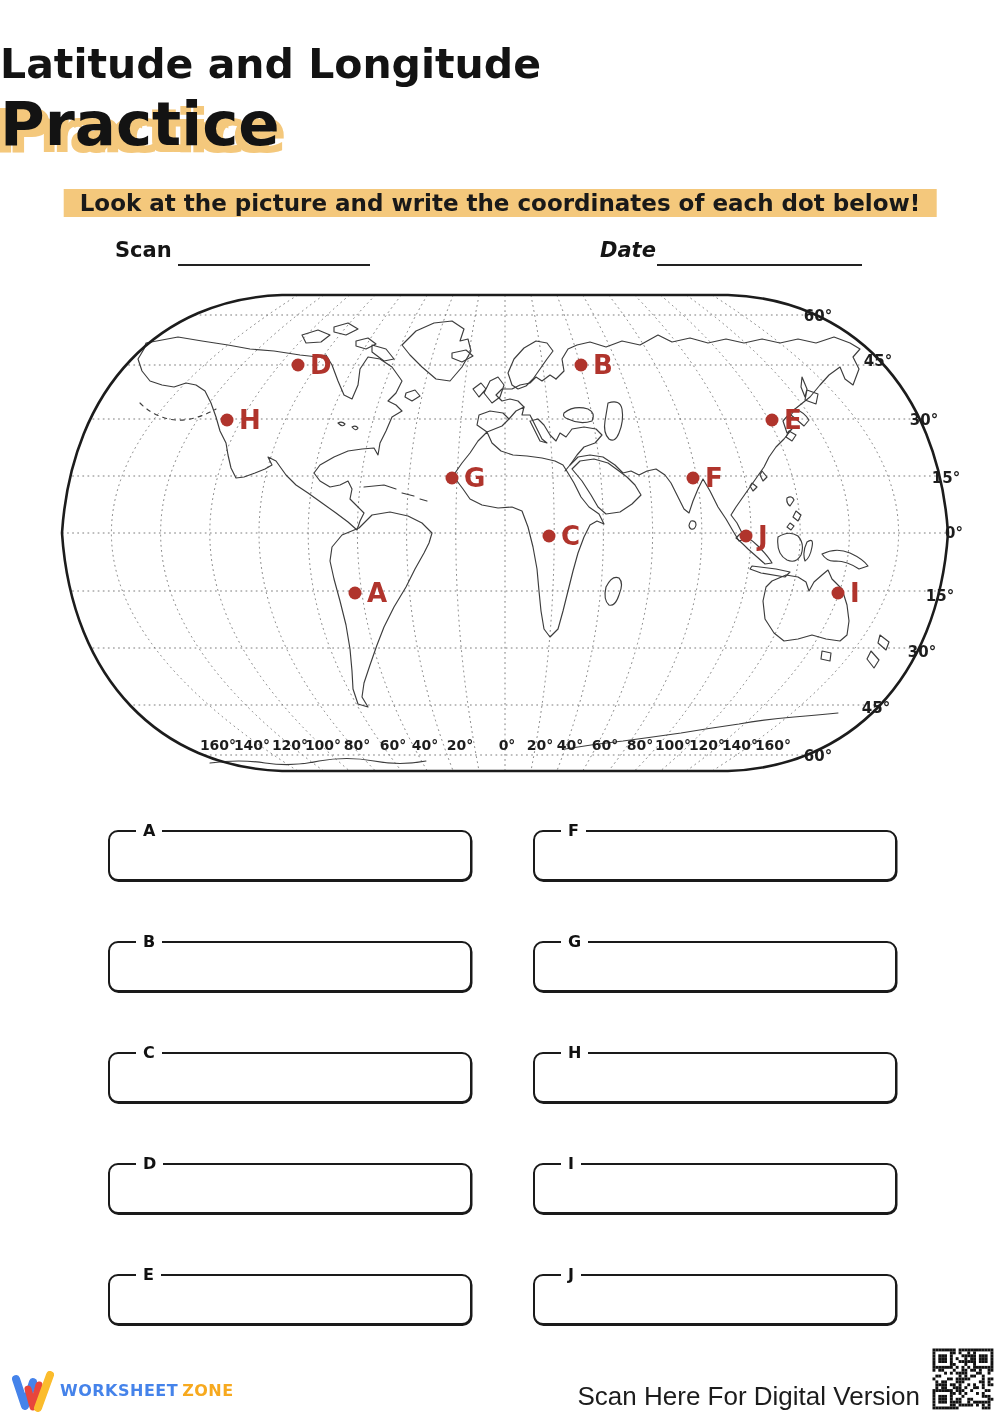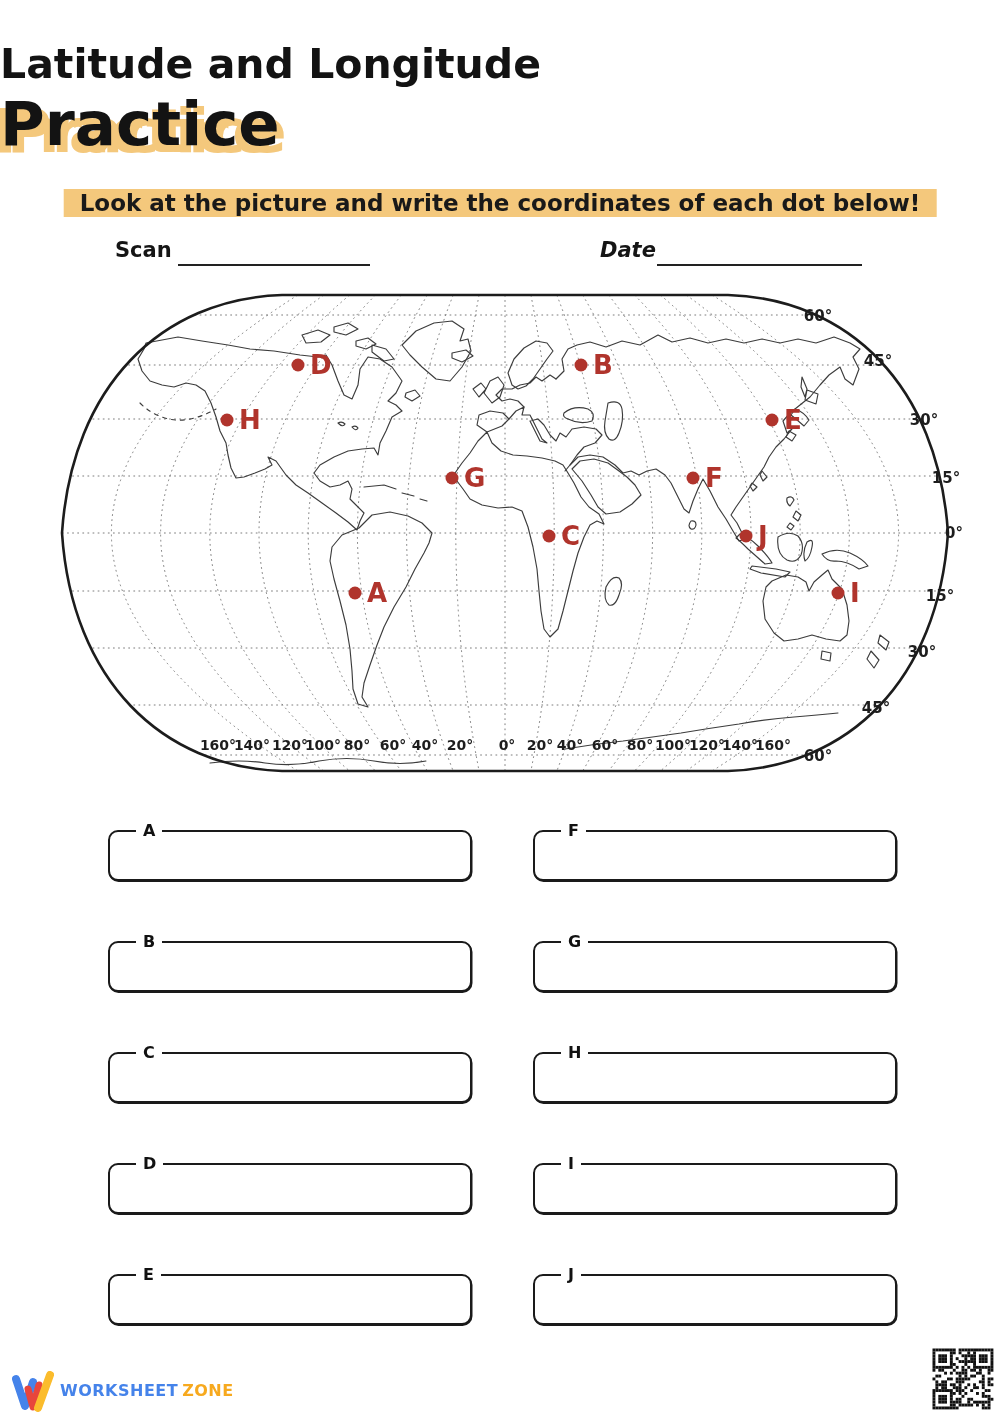--- a/index.html
+++ b/index.html
@@ -216,20 +216,21 @@
     </div>
 
   <svg id="logo-mark" viewBox="0 0 42 42">
     <path d="M4,8 L13,35 L21,11" stroke="#4583ea" stroke-width="8" fill="none" stroke-linecap="round" stroke-linejoin="round"></path>
     <path d="M16,18 L21,36 L27,14" stroke="#e8453c" stroke-width="7" fill="none" stroke-linecap="round" stroke-linejoin="round"></path>
     <path d="M26,37 L38,4" stroke="#fbbc2c" stroke-width="8" fill="none" stroke-linecap="round"></path>
   </svg>
   <div class="brand-text">
     <span class="brand-blue">WORKSHEET</span><span class="brand-orange">ZONE</span>
   </div>
+  <div class="scan-text">Scan Here For Digital Version</div>
   <svg id="qr-svg" viewBox="0 0 66 66">
       <rect x="0" y="0" width="66" height="66" fill="#fff"></rect>
       <rect x="2.5" y="2.5" width="2.9" height="2.9" fill="#111"></rect>
       <rect x="5.4" y="2.5" width="2.9" height="2.9" fill="#111"></rect>
       <rect x="8.3" y="2.5" width="2.9" height="2.9" fill="#111"></rect>
       <rect x="11.2" y="2.5" width="2.9" height="2.9" fill="#111"></rect>
       <rect x="14.1" y="2.5" width="2.9" height="2.9" fill="#111"></rect>
       <rect x="17" y="2.5" width="2.9" height="2.9" fill="#111"></rect>
       <rect x="19.9" y="2.5" width="2.9" height="2.9" fill="#111"></rect>
       <rect x="22.8" y="2.5" width="2.9" height="2.9" fill="#111"></rect>

